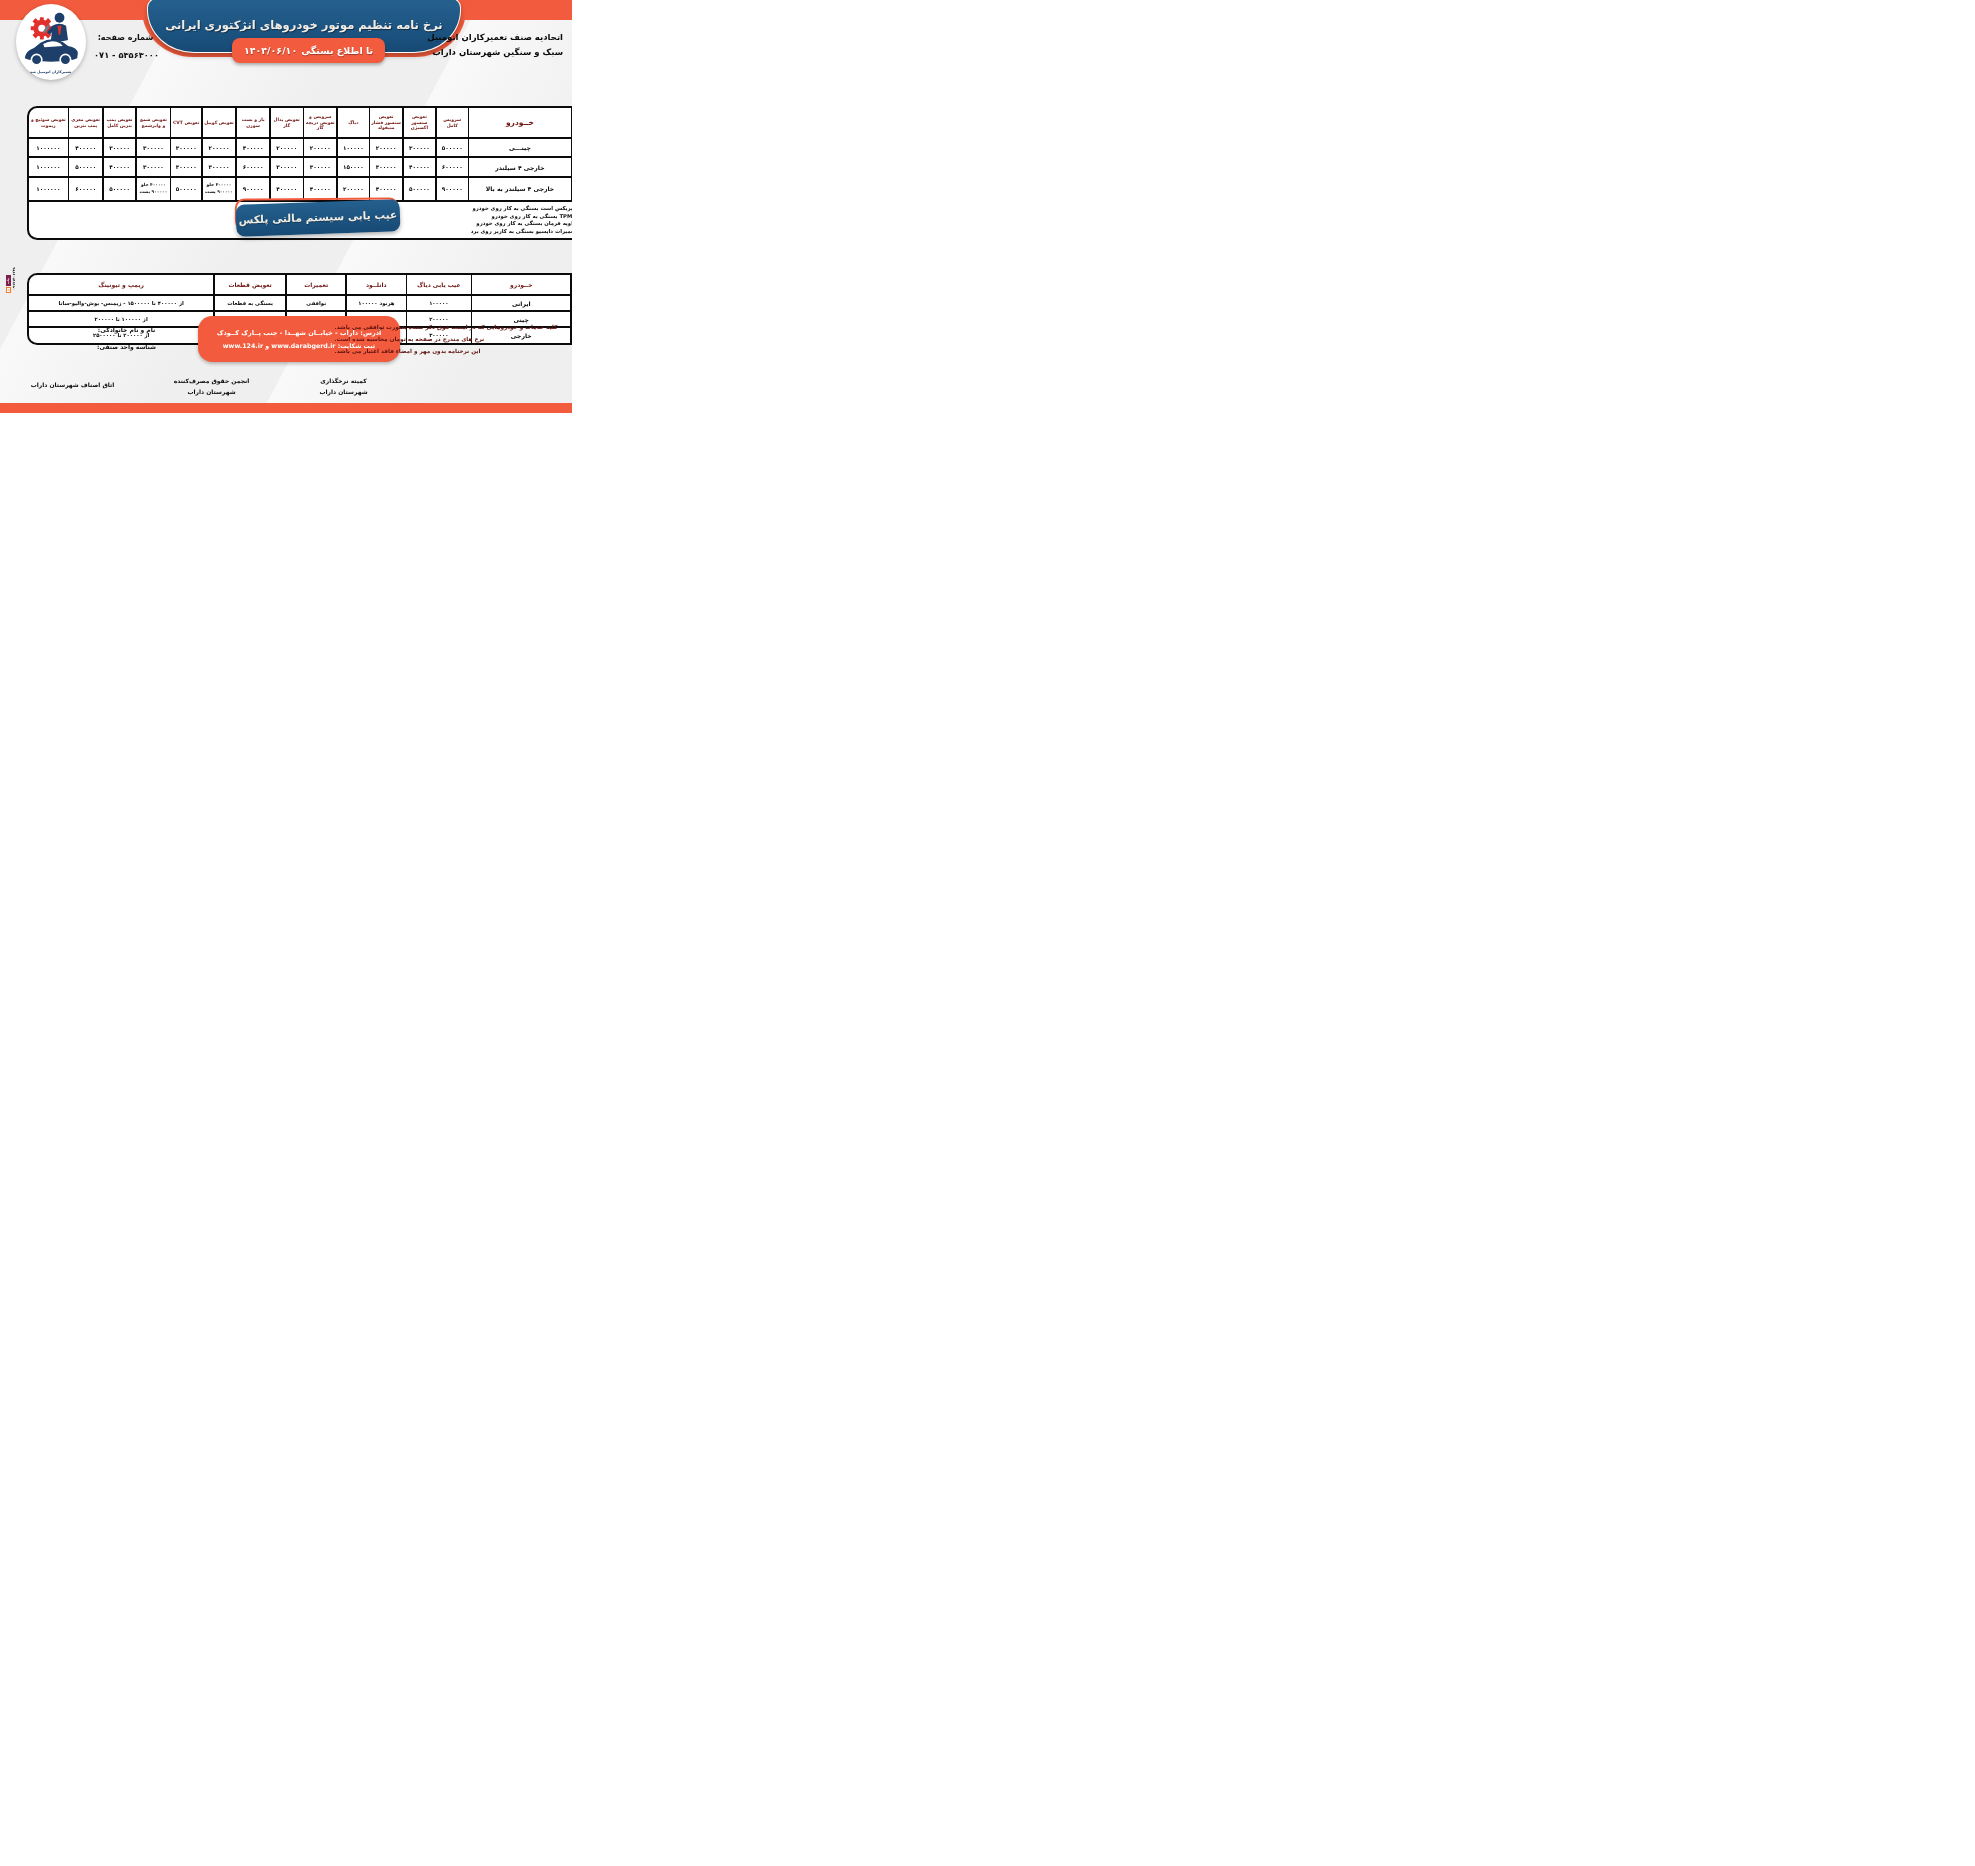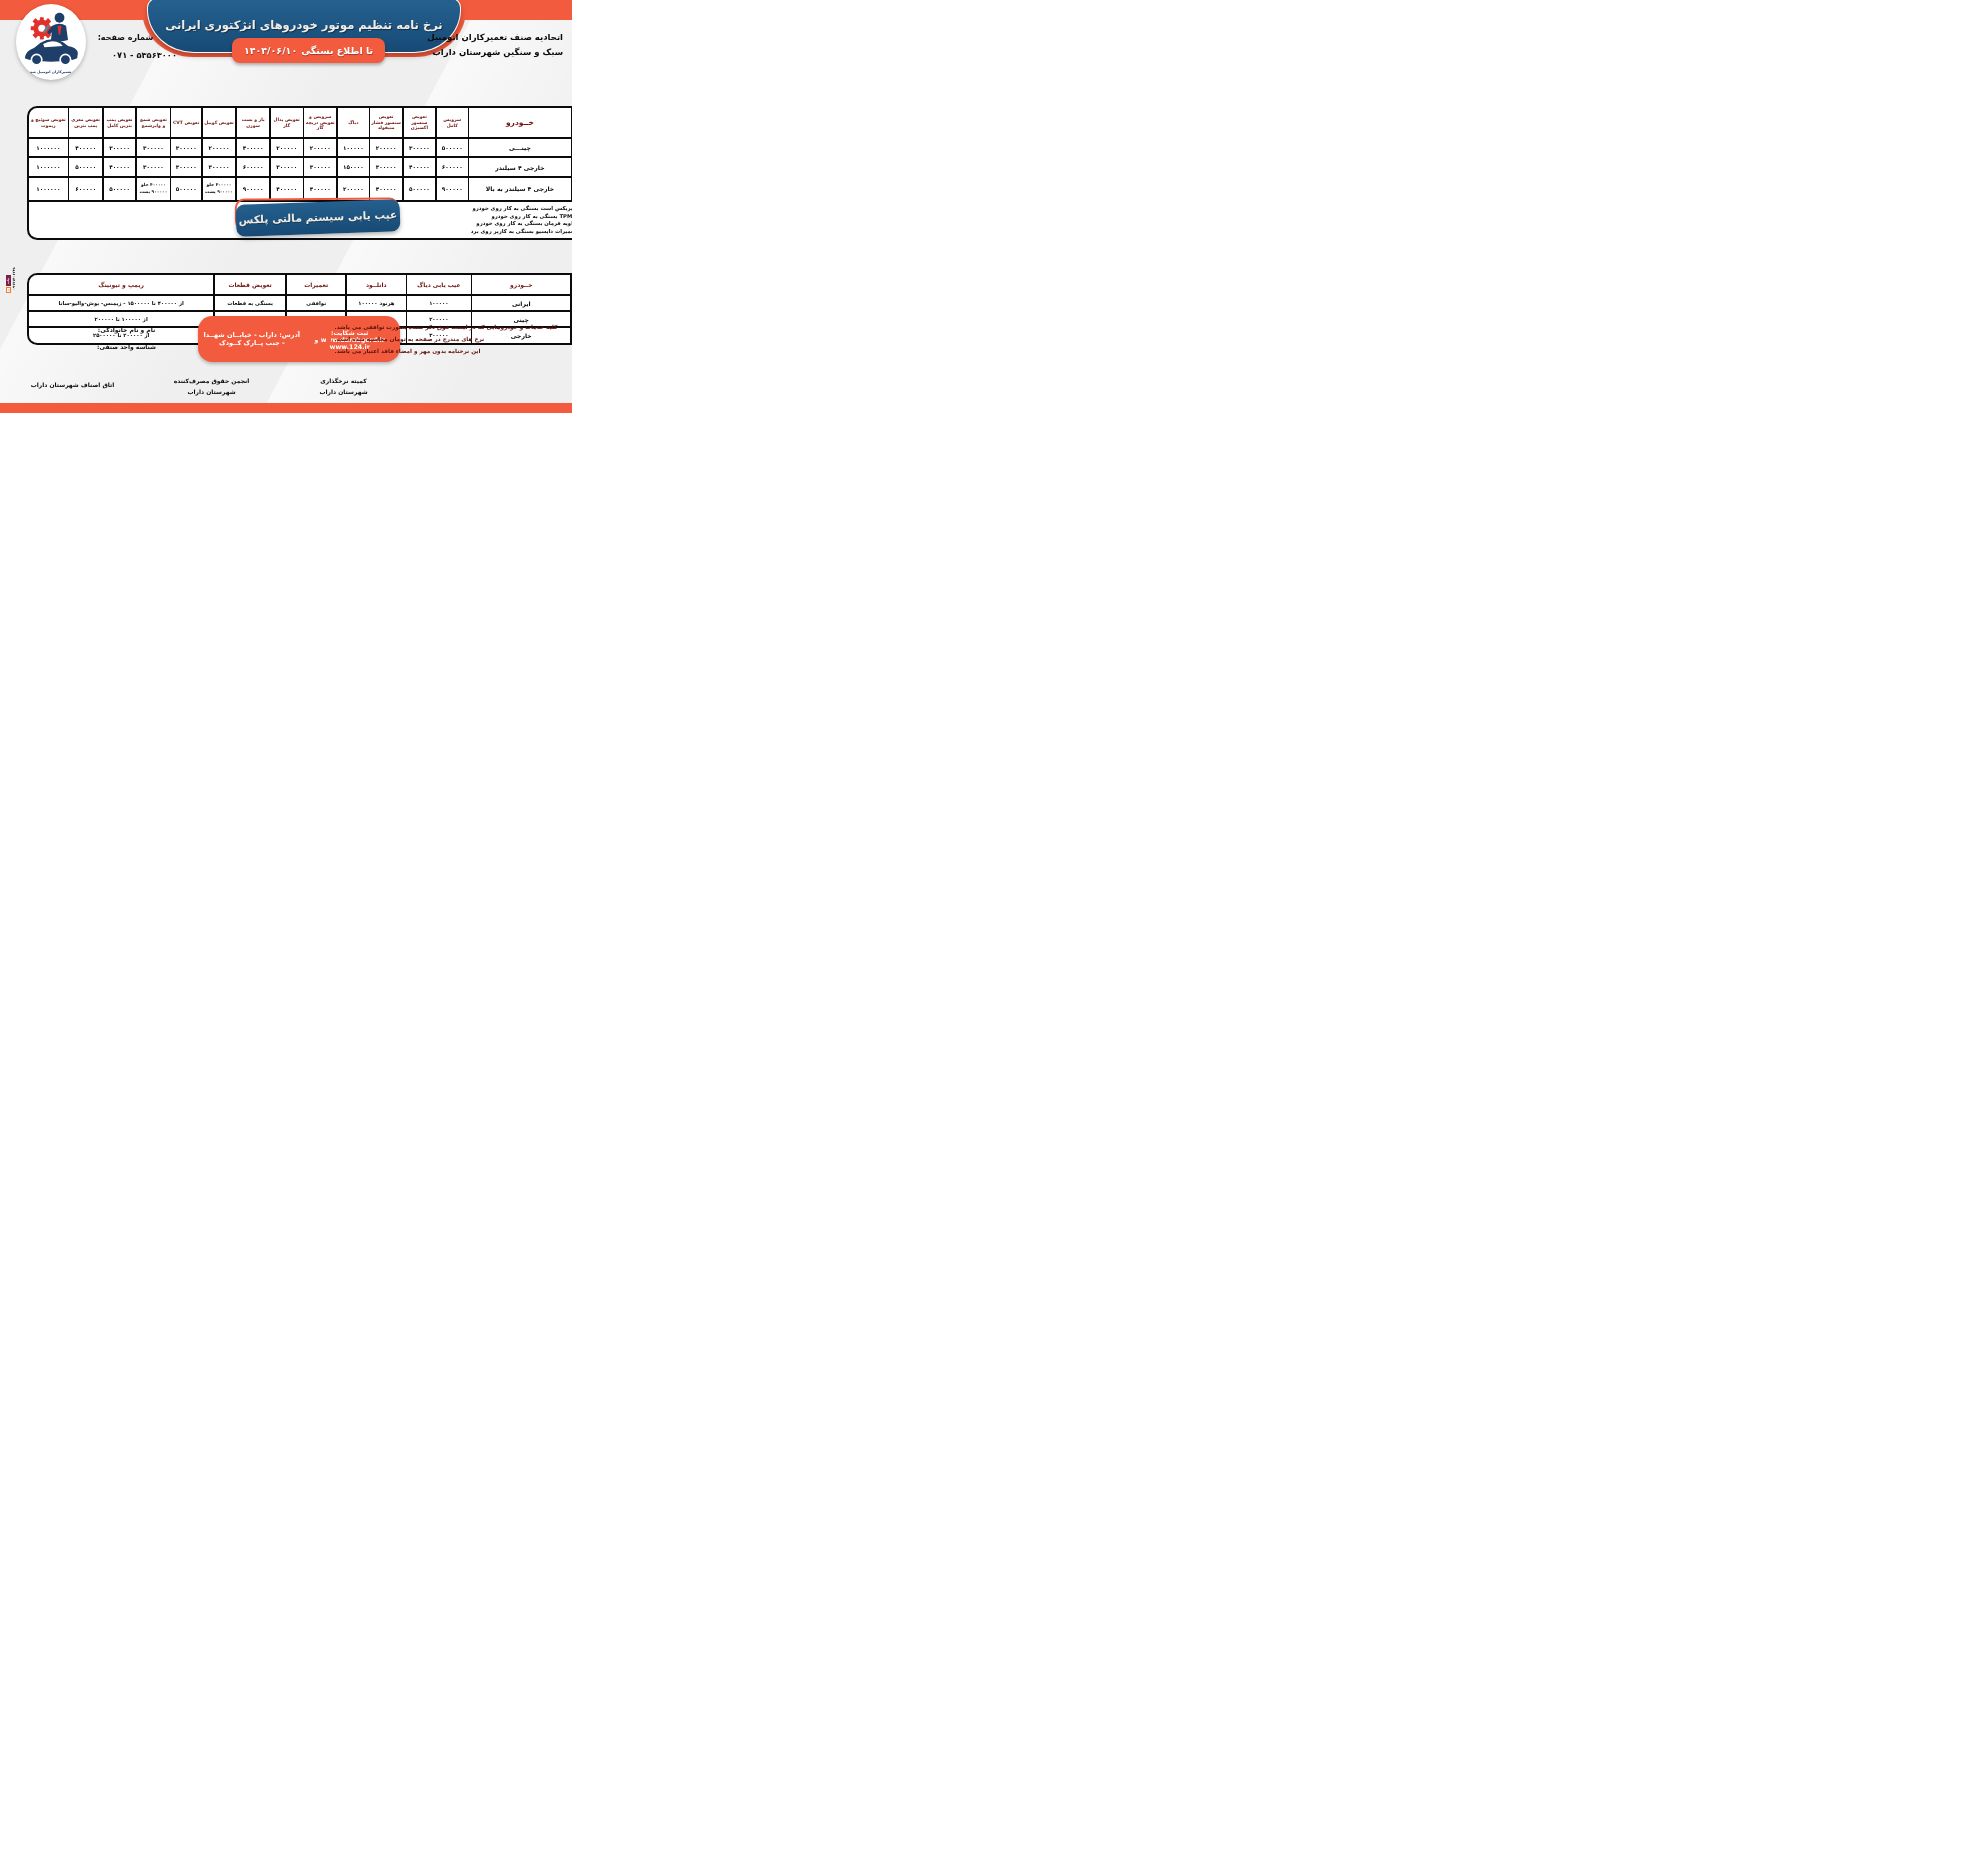--- a/index.html
+++ b/index.html
@@ -29,21 +29,21 @@
   .date-pill{position:absolute;left:232px;top:38px;width:153px;height:24.5px;background:var(--orange);
     border-radius:8px;box-shadow:0 2px 3.6px rgba(0,0,0,.3);display:flex;align-items:center;
     justify-content:center;gap:4px;direction:ltr;text-align:right;}
   .date-pill span{color:#fff;font-weight:bold;font-size:9.5px;text-shadow:0.4px 0.8px 0.8px rgba(0,0,0,.35);}
 
   
   .logo{position:absolute;left:16px;top:3.6px;width:70px;height:76px;background:#fff;border-radius:50%;
     box-shadow:0 1.6px 4px rgba(0,0,0,.25);display:flex;align-items:center;justify-content:center;overflow:hidden;}
   .phone-label{position:absolute;left:92px;top:33px;width:67px;text-align:center;font-weight:bold;
     font-size:8px;color:#111;direction:rtl;}
-  .phone-number{position:absolute;left:99px;top:50px;width:91px;text-align:center;font-weight:bold;
+  .phone-number{position:absolute;left:81px;top:50px;width:91px;text-align:center;font-weight:bold;
     font-size:8.3px;color:#111;direction:ltr;letter-spacing:0.4px;}
   .org{position:absolute;right:9px;top:30px;width:146px;text-align:right;direction:rtl;
     font-weight:bold;font-size:8.5px;color:#0b0b0b;line-height:1.75;}
 
   
   .frame{position:absolute;left:27px;width:564px;border:2px solid #0b0b0b;border-radius:10.3px;
     overflow:hidden;background:#0b0b0b;margin-top:38px;}
   .t1{top:68px;}
   .t2{top:235px;}
   .grid{display:grid;direction:rtl;column-gap:1.6px;row-gap:2px;background:#0b0b0b;}
@@ -71,21 +71,21 @@
   
   .b2{position:absolute;left:236px;top:201px;width:164px;height:33px;transform:rotate(-2deg);}
   .b2-orange{position:absolute;inset:-2.8px 0.8px 4px -0.8px;border:2.4px solid var(--orange);border-radius:9.5px;
     transform:rotate(1.6deg);background:transparent;}
   .b2-blue{position:absolute;inset:0.8px 0 0 0;background:linear-gradient(180deg,#25608e,#174a75);
     border-radius:8.7px;display:flex;align-items:center;justify-content:center;box-shadow:0 2.4px 4px rgba(0,0,0,.3);}
   .b2-blue span{color:#efece4;font-weight:bold;font-size:10.7px;direction:rtl;text-shadow:0.4px 0.8px 0.8px rgba(0,0,0,.4);}
 
   
   .addr{position:absolute;left:198px;top:316px;width:202px;height:46px;background:var(--orange);
-    border-radius:14.2px;box-shadow:0 2px 3.6px rgba(0,0,0,.25);display:flex;flex-direction:row;
+    border-radius:14.2px;box-shadow:0 2px 3.6px rgba(0,0,0,.25);display:flex;flex-direction:column;
     align-items:center;justify-content:center;gap:4.7px;padding:2.4px 5.5px;}
   .addr div{color:#fff;font-weight:bold;direction:rtl;text-align:center;}
   .addr .a1{font-size:6.5px;}
   .addr .a2{font-size:6.3px;}
   .fnotes{position:absolute;right:9.5px;top:324px;width:237px;display:flex;flex-direction:column;gap:6px;}
   .fnote{display:flex;flex-direction:row-reverse;align-items:center;gap:3.6px;direction:rtl;
     justify-content:flex-start;}
   .fnote .sq{width:5.5px;height:5.5px;background:var(--orange);border-radius:0.8px;flex:0 0 auto;}
   .fnote span.txt{color:#5E1210;font-weight:bold;font-size:5.7px;text-align:right;}
   .fields{position:absolute;left:95px;top:326px;width:63px;display:flex;flex-direction:column;gap:10.3px;}

